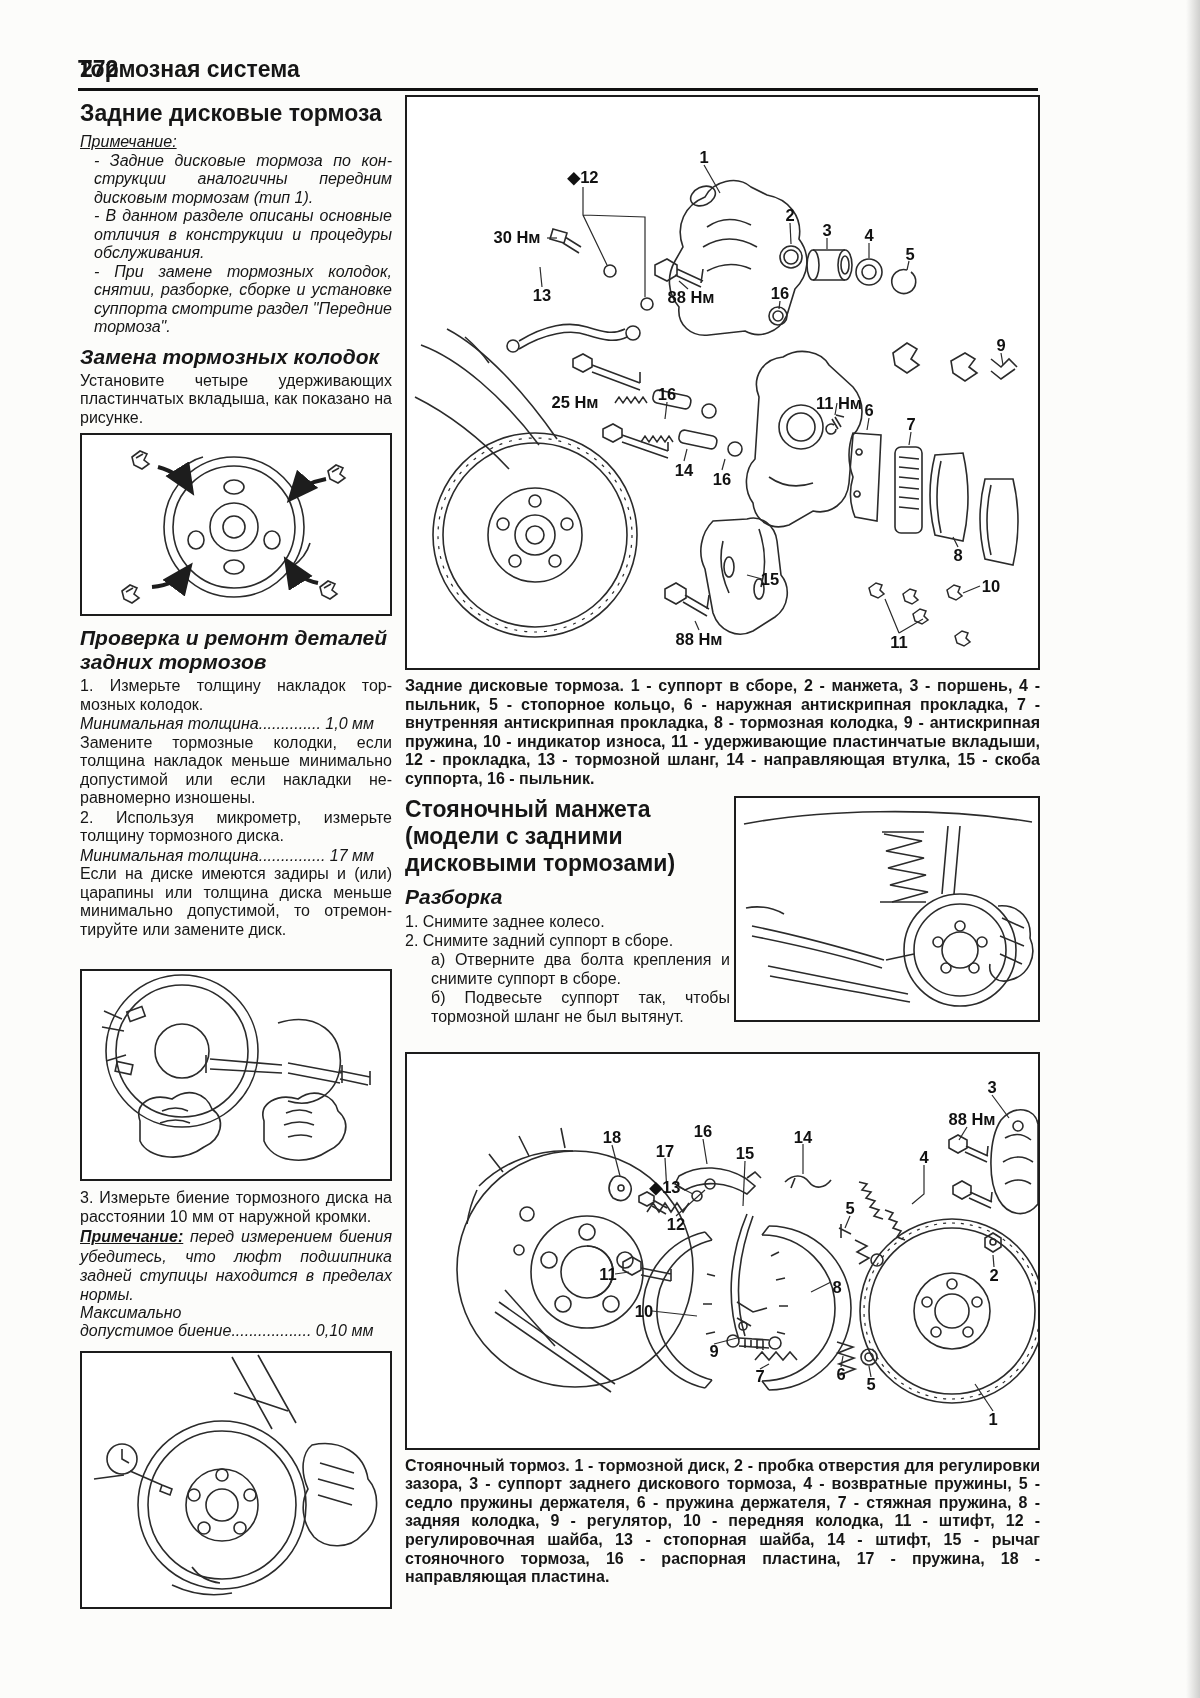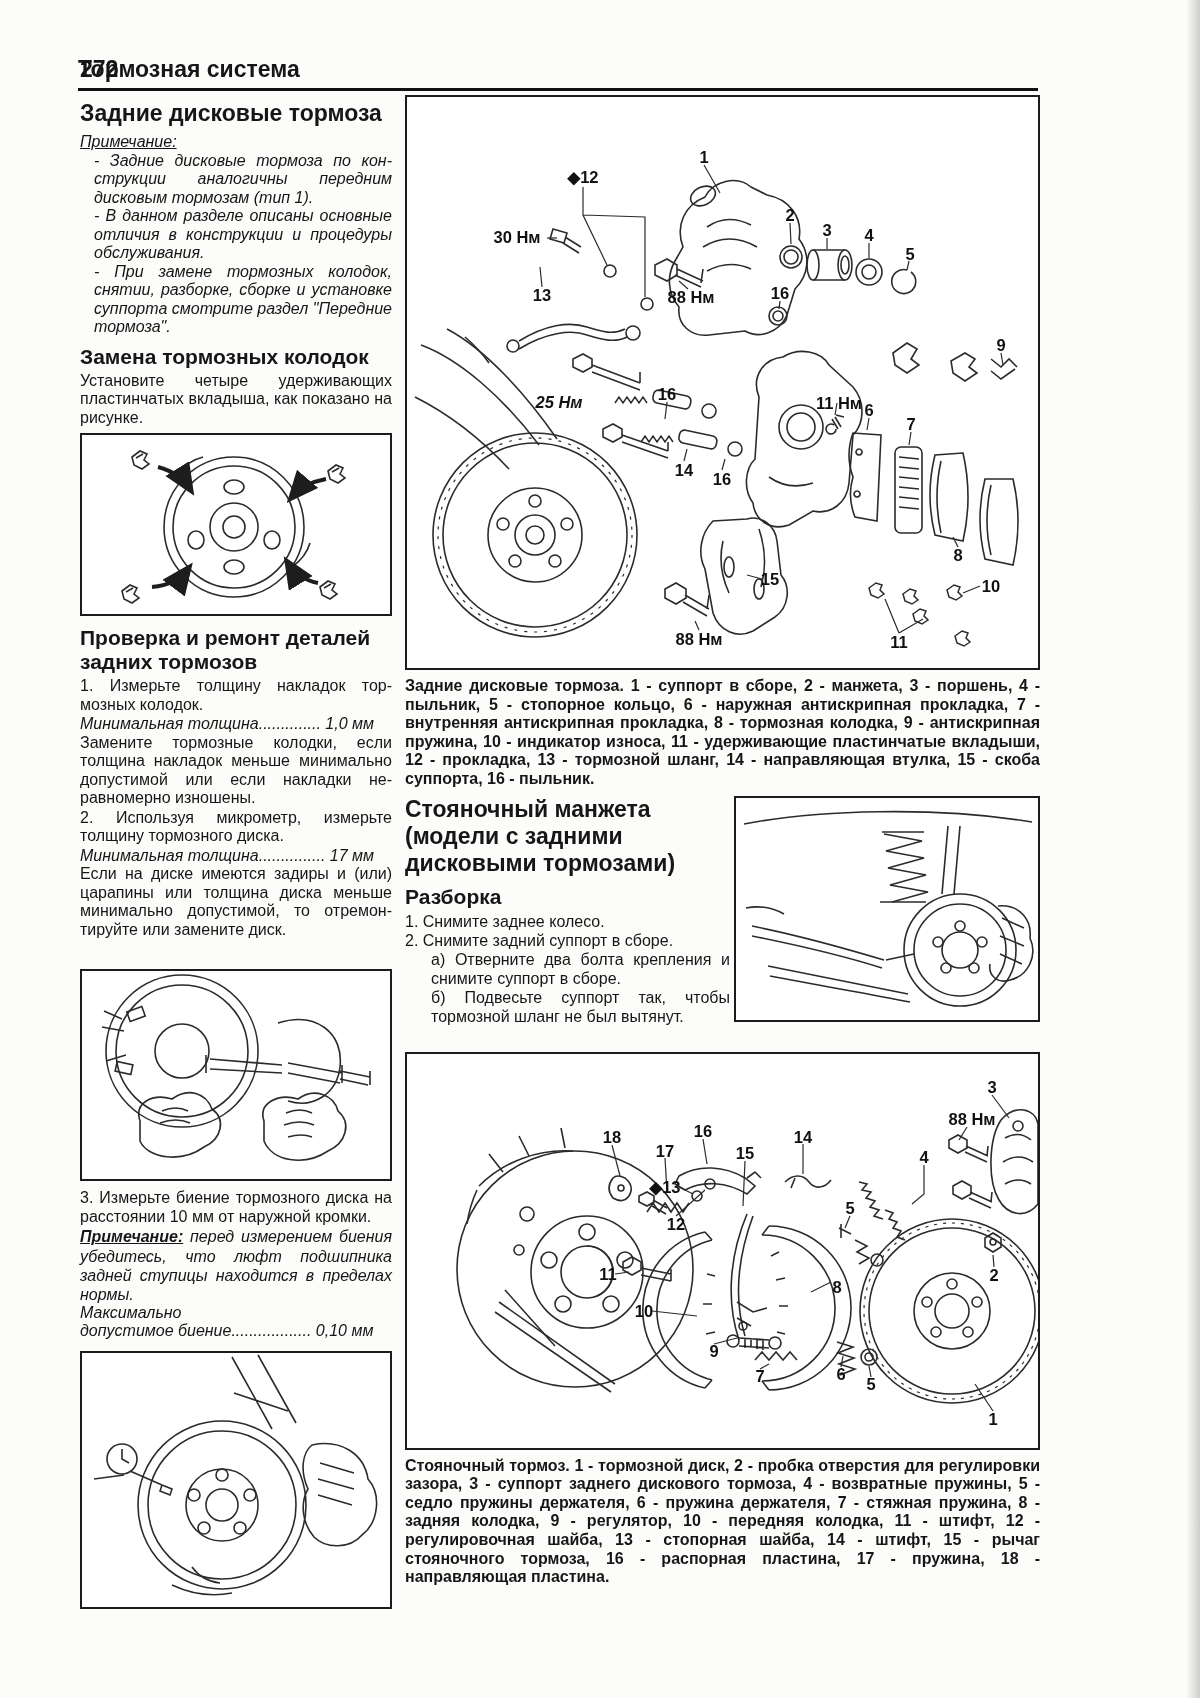--- a/index.html
+++ b/index.html
@@ -18,21 +18,21 @@
     background:linear-gradient(to right,rgba(0,0,0,0),rgba(0,0,0,.18));
   }
   .page-num{position:absolute;left:80px;top:56px;font-size:23px;font-weight:bold;}
   .page-title{position:absolute;left:78px;top:56px;width:960px;text-align:left;font-size:23px;font-weight:bold;}
   .rule{position:absolute;left:78px;top:88px;width:960px;height:3px;background:#111;}
 
   .col-left{position:absolute;left:80px;top:100px;width:312px;}
   .col-right{position:absolute;left:405px;top:95px;width:635px;}
 
   h1.sec{font-size:23px;line-height:27px;font-weight:bold;margin:0 0 6px 0;}
-  h2.sub{font-size:21px;line-height:24px;font-weight:bold;margin:8px 0 3px 0;}
+  h2.sub{font-size:21px;line-height:24px;font-weight:bold;margin:8px 0 3px 0;font-style:italic;}
   p.body{font-size:16px;line-height:18.5px;margin:0 0 1px 0;text-align:justify;}
   p.spec{font-size:16px;line-height:18.5px;margin:0;font-style:italic;text-align:left;}
   .note-label{font-size:16px;line-height:18.5px;font-style:italic;text-decoration:underline;}
   .note-item{font-size:16px;line-height:18.5px;font-style:italic;text-align:justify;padding-left:14px;margin:0;}
   .note-inline{font-size:16px;line-height:19px;font-style:italic;text-align:justify;margin:0;}
   .note-inline .note-label{font-weight:bold;}
 
   .fig{
     position:relative;background:#fff;border:2px solid #1c1c1c;
     box-sizing:border-box;overflow:hidden;
@@ -302,21 +302,21 @@
     <span class="part-label" style="left: 297px; top: 60px;">1</span>
         <span class="part-label" style="left: 176px; top: 80px;">◆12</span>
         <span class="part-label" style="left: 110px; top: 140px;">30 Нм</span>
         <span class="part-label" style="left: 135px; top: 198px;">13</span>
         <span class="part-label" style="left: 284px; top: 200px;">88 Нм</span>
         <span class="part-label" style="left: 383px; top: 118px;">2</span>
         <span class="part-label" style="left: 420px; top: 133px;">3</span>
         <span class="part-label" style="left: 462px; top: 138px;">4</span>
         <span class="part-label" style="left: 503px; top: 157px;">5</span>
         <span class="part-label" style="left: 373px; top: 196px;">16</span>
-        <span class="part-label" style="left: 152px; top: 305px; font-style: italic;">25 Нм</span>
+        <span class="part-label" style="left: 168px; top: 305px;">25 Нм</span>
         <span class="part-label" style="left: 260px; top: 297px;">16</span>
         <span class="part-label" style="left: 277px; top: 373px;">14</span>
         <span class="part-label" style="left: 315px; top: 382px;">16</span>
         <span class="part-label" style="left: 432px; top: 306px;">11 Нм</span>
         <span class="part-label" style="left: 462px; top: 313px;">6</span>
         <span class="part-label" style="left: 504px; top: 327px;">7</span>
         <span class="part-label" style="left: 594px; top: 248px;">9</span>
         <span class="part-label" style="left: 551px; top: 458px;">8</span>
         <span class="part-label" style="left: 363px; top: 482px;">15</span>
         <span class="part-label" style="left: 584px; top: 489px;">10</span>

